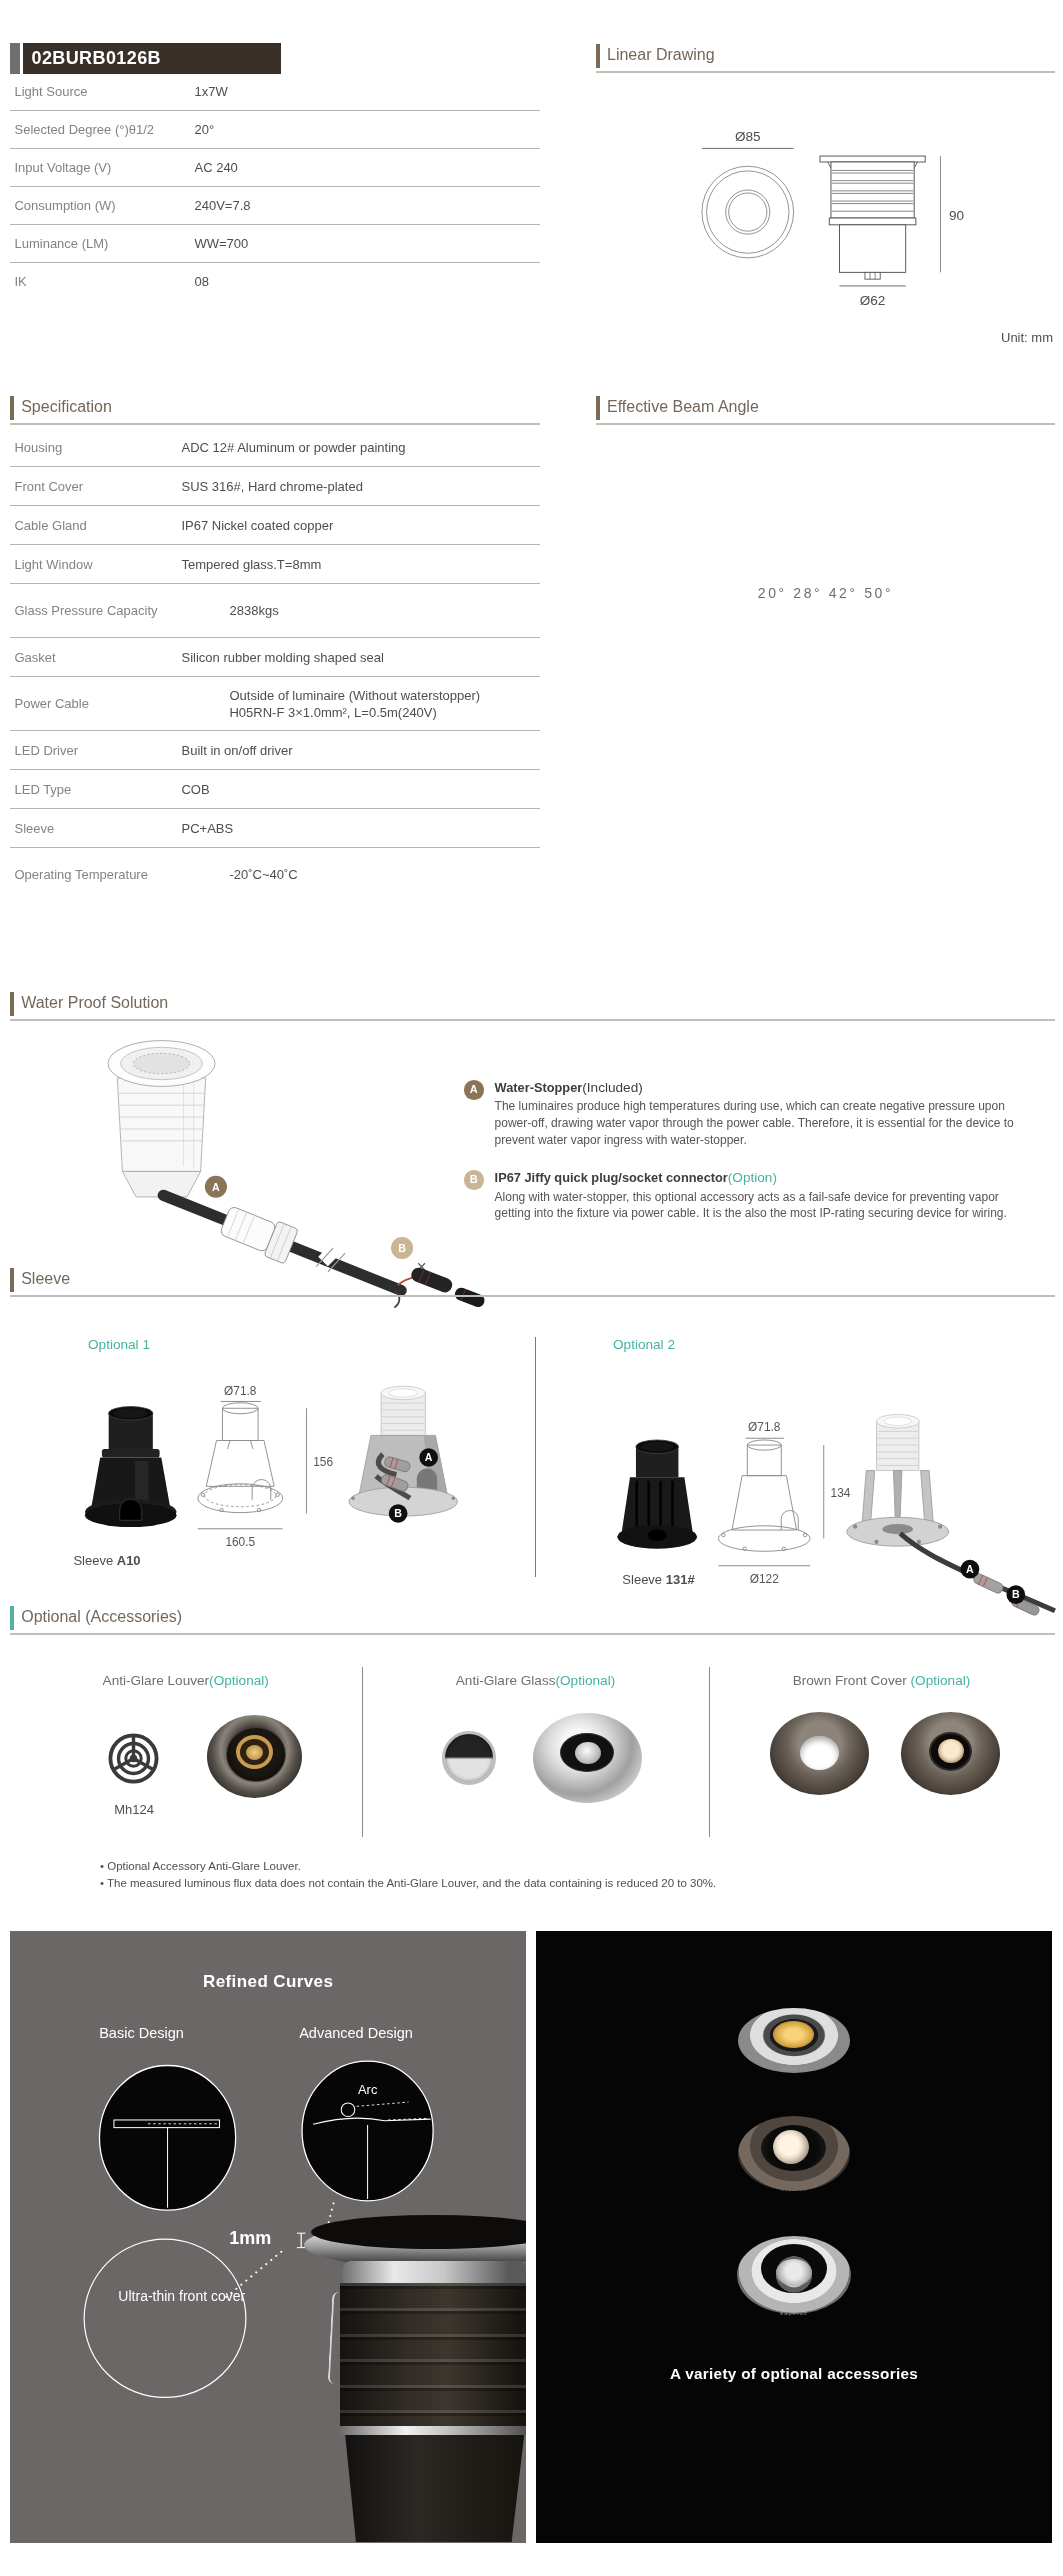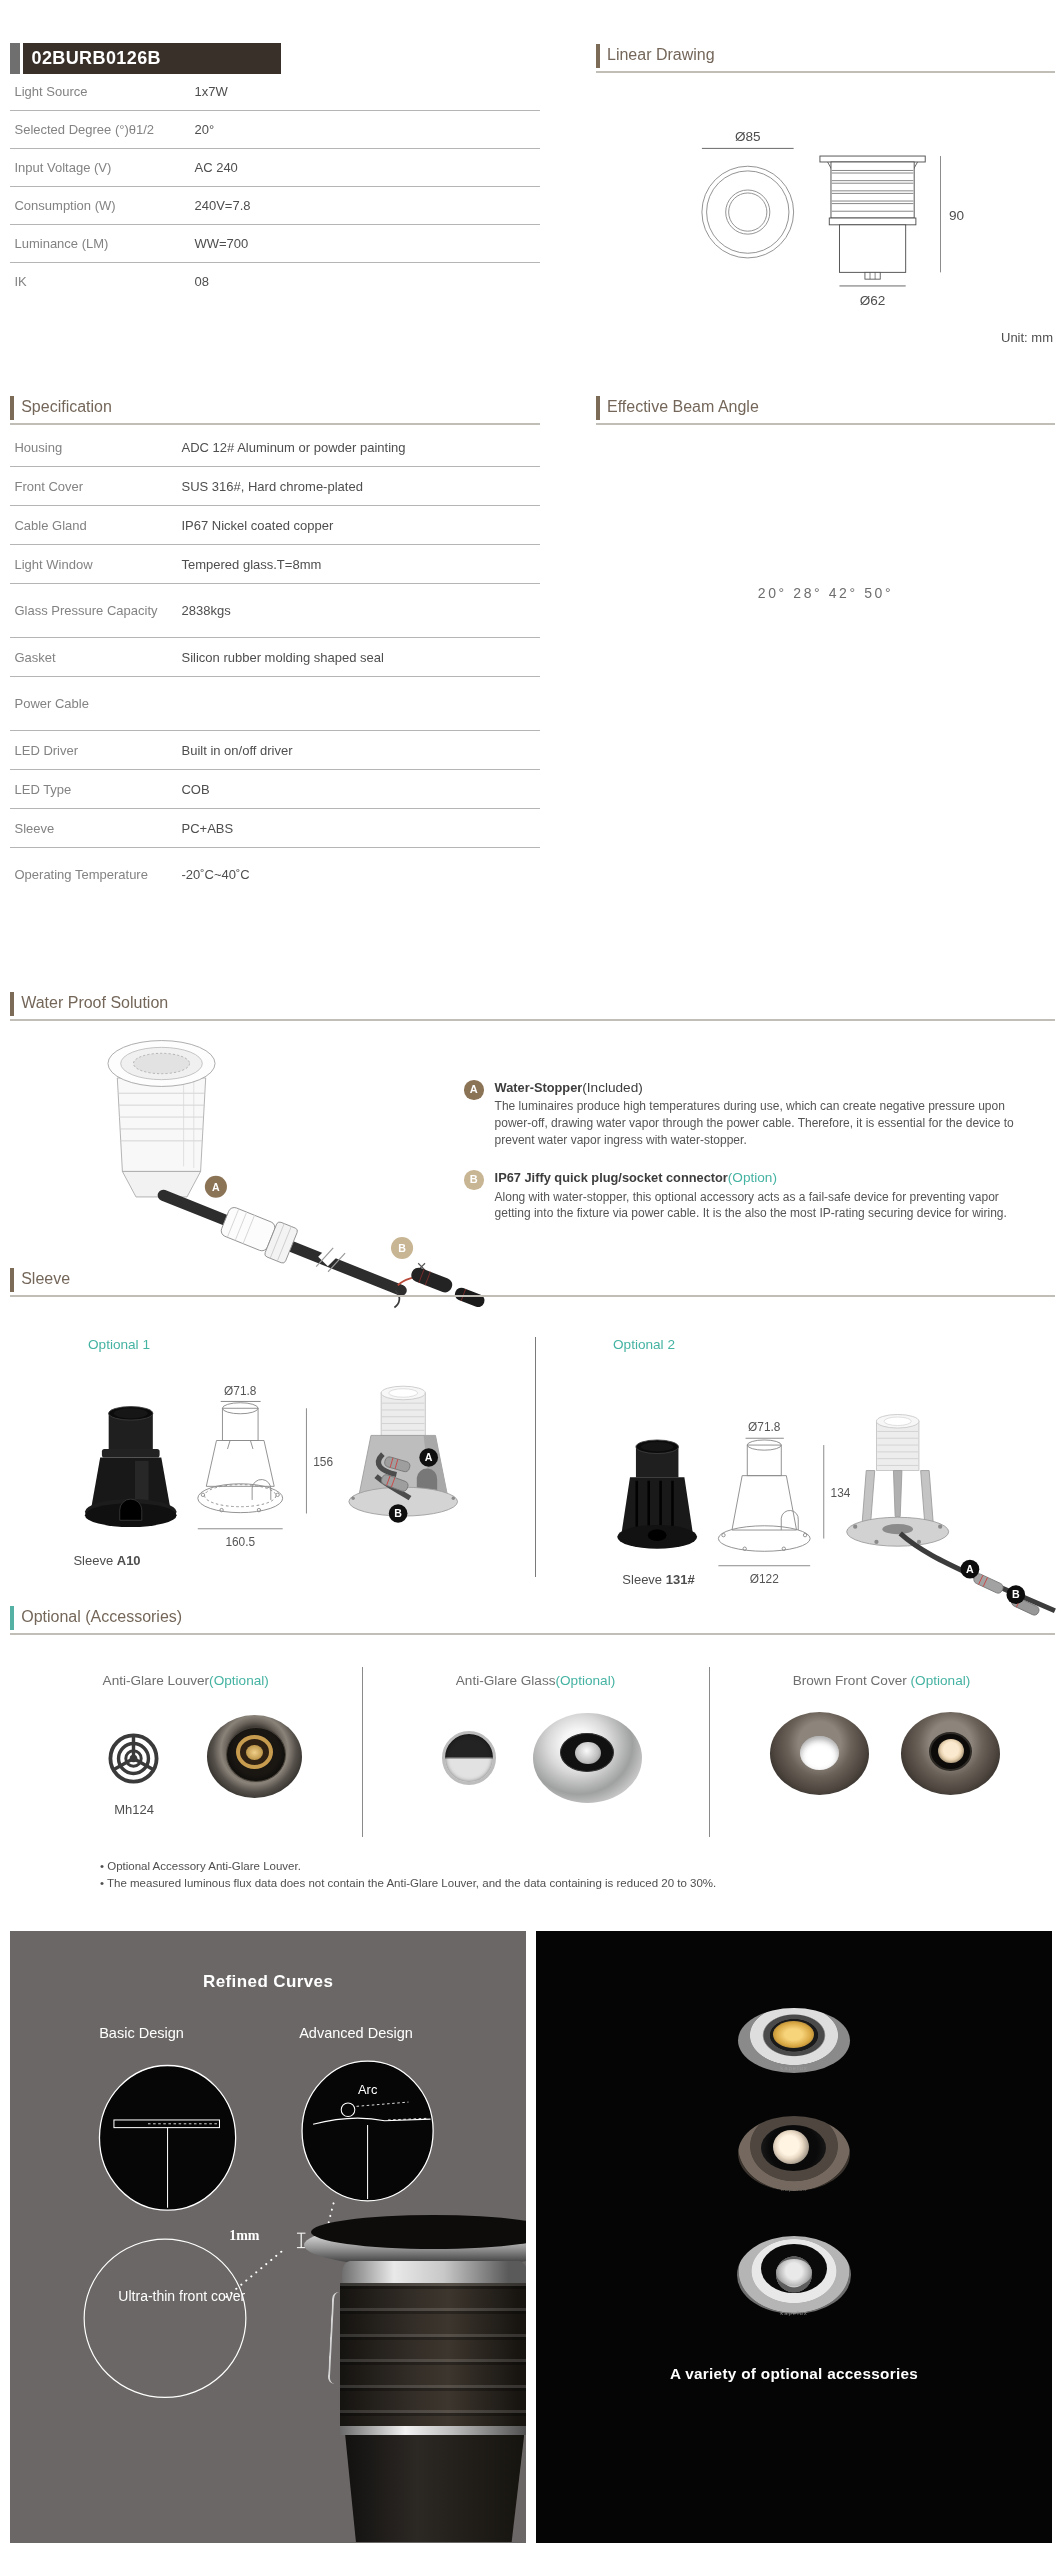--- a/index.html
+++ b/index.html
@@ -23,21 +23,21 @@
 
   
   .ptable{position:absolute;left:10.2px;top:73px;width:530px;}
   .prow{display:flex;align-items:center;height:37px;border-bottom:0.9px solid #b5b5b5;}
   .prow:last-child{border-bottom:none;}
   .plabel{width:180px;padding-left:4.3px;font-size:13px;color:#838383;}
   .pvalue{font-size:13px;color:#4e4e4e;}
 
   .stable{position:absolute;left:10.2px;top:428px;width:530px;}
   .srow{display:flex;align-items:center;min-height:38px;border-bottom:0.9px solid #b5b5b5;}
-  .srow.tall{min-height:53px;}
+  .srow.tall{min-height:53px;gap:48px;}
   .srow:last-child{border-bottom:none;}
   .slabel{width:167px;padding-left:4.3px;font-size:13px;color:#838383;line-height:17px;}
   .svalue{flex:1;font-size:13px;color:#4e4e4e;line-height:17px;white-space:pre-line;padding-right:6.8px;}
 
   .beam-angles{position:absolute;left:596px;top:585px;width:459px;text-align:center;
                font-size:14px;color:#6e6e6e;letter-spacing:2.6px;}
   .unit-note{position:absolute;left:893px;top:330px;width:160px;text-align:right;
              font-size:13px;color:#4e4e4e;}
 
   
@@ -70,21 +70,21 @@
   .ph{position:absolute;border-radius:50%;}
 
   
   .panel{position:absolute;top:1931px;width:516px;height:612px;overflow:hidden;}
   .panel.left{left:10.2px;background:#6b6766;}
   .panel.right{left:536px;background:#050505;}
   .pv-title{position:absolute;left:0;right:0;top:41px;text-align:center;font-weight:bold;
             font-size:17px;color:#fff;letter-spacing:0.4px;}
   .pv-label{position:absolute;text-align:left;font-size:14.5px;color:#fff;}
   .pv-arc{position:absolute;left:315px;width:85px;top:151px;text-align:center;font-size:12.8px;color:#fff;}
-  .pv-mm{position:absolute;left:219px;top:297px;font-weight:bold;font-size:14px;color:#fff;font-family:Liberation Serif, serif;}
+  .pv-mm{position:absolute;left:219px;top:297px;font-weight:bold;font-size:18px;color:#fff;}
   .pv-ultra{position:absolute;left:75px;width:160px;top:357px;text-align:right;font-size:14px;color:#fff;}
   .pv-caption{position:absolute;left:0;right:0;top:434px;text-align:center;font-weight:bold;
               font-size:15.3px;color:#fff;letter-spacing:0.3px;}
   .brand{position:absolute;width:112px;text-align:center;font-size:6px;letter-spacing:1px;}
 </style>
 </head>
 <body>
 
 <div class="page">
 
@@ -176,20 +176,22 @@
     <div class="srow tall">
         <span class="slabel">Glass Pressure Capacity</span>
         <span class="svalue">2838kgs</span>
       </div>
     <div class="srow">
         <span class="slabel">Gasket</span>
         <span class="svalue">Silicon rubber molding shaped seal</span>
       </div>
     <div class="srow tall">
         <span class="slabel">Power Cable</span>
+        <span class="svalue">Outside of luminaire (Without waterstopper)
+H05RN-F 3×1.0mm², L=0.5m(240V)</span>
       </div>
     <div class="srow">
         <span class="slabel">LED Driver</span>
         <span class="svalue">Built in on/off driver</span>
       </div>
     <div class="srow">
         <span class="slabel">LED Type</span>
         <span class="svalue">COB</span>
       </div>
     <div class="srow">

